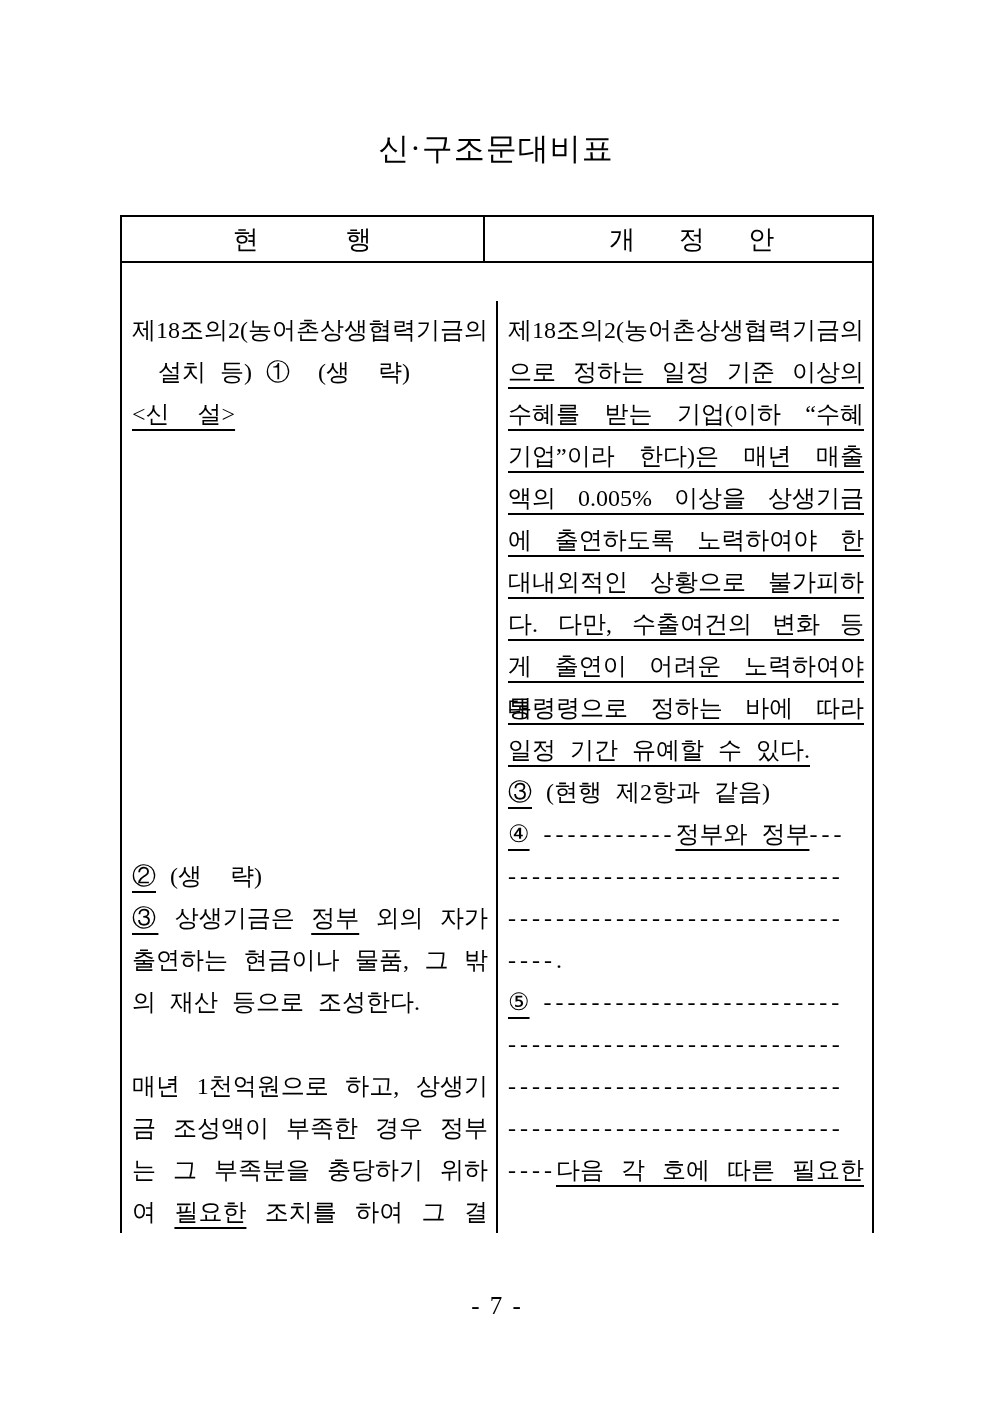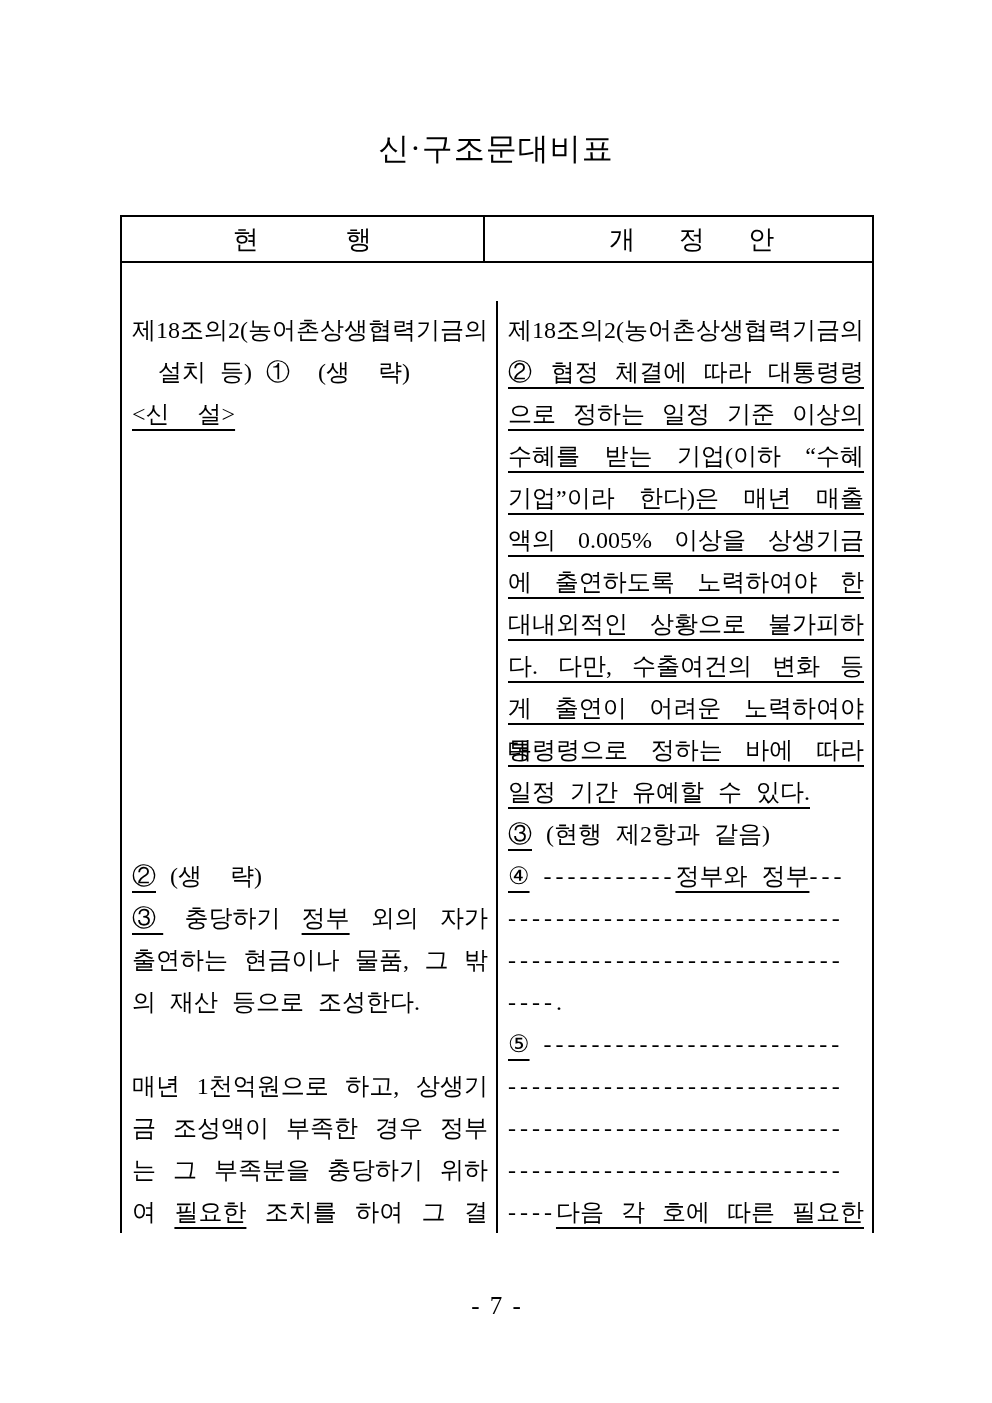--- a/index.html
+++ b/index.html
@@ -66,32 +66,31 @@
           <div class="line pre">&nbsp;</div>
           <div class="line pre">&nbsp;</div>
           <div class="line pre">&nbsp;</div>
           <div class="line pre">&nbsp;</div>
           <div class="line pre">&nbsp;</div>
           <div class="line pre">&nbsp;</div>
           <div class="line pre">&nbsp;</div>
           <div class="line pre">&nbsp;</div>
           <div class="line pre">&nbsp;</div>
           <div class="line pre"><span class="u">②</span><span> (생  략)</span></div>
-          <div class="line just"><span class="u">③</span><span> 충당하기 </span><span class="u">정부</span><span> 외의 자가</span></div>
+          <div class="line just"><span class="u">③</span><span> 상생기금은 </span><span class="u">정부</span><span> 외의 자가</span></div>
           <div class="line just"><span>출연하는 현금이나 물품, 그 밖</span></div>
           <div class="line pre"><span>의 재산 등으로 조성한다.</span></div>
           <div class="line pre">&nbsp;</div>
           <div class="line just"><span>매년 1천억원으로 하고, 상생기</span></div>
           <div class="line just"><span>금 조성액이 부족한 경우 정부</span></div>
           <div class="line just"><span>는 그 부족분을 충당하기 위하</span></div>
           <div class="line just"><span>여 </span><span class="u">필요한</span><span> 조치를 하여 그 결</span></div>
         </div>
       <div class="col" id="col-amendment">
           <div class="line just"><span>제18조의2(농어촌상생협력기금의</span></div>
-          <div class="line just"><span class="u">② 협정 체결에 따라 대통령령</span></div>
           <div class="line just"><span class="u">으로 정하는 일정 기준 이상의</span></div>
           <div class="line just"><span class="u">수혜를 받는 기업(이하 “수혜</span></div>
           <div class="line just"><span class="u">기업”이라 한다)은 매년 매출</span></div>
           <div class="line just"><span class="u">액의 0.005% 이상을 상생기금</span></div>
           <div class="line just"><span class="u">에 출연하도록 노력하여야 한</span></div>
           <div class="line just"><span class="u">대내외적인 상황으로 불가피하</span></div>
           <div class="line just"><span class="u">다. 다만, 수출여건의 변화 등</span></div>
           <div class="line just"><span class="u">게 출연이 어려운 노력하여야 대</span></div>
           <div class="line just"><span class="u">통령령으로 정하는 바에 따라</span></div>
           <div class="line pre"><span class="u">일정 기간 유예할 수 있다.</span></div>

